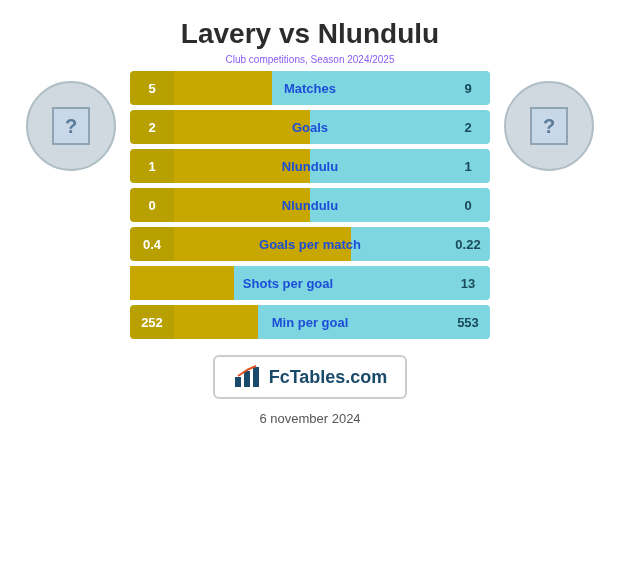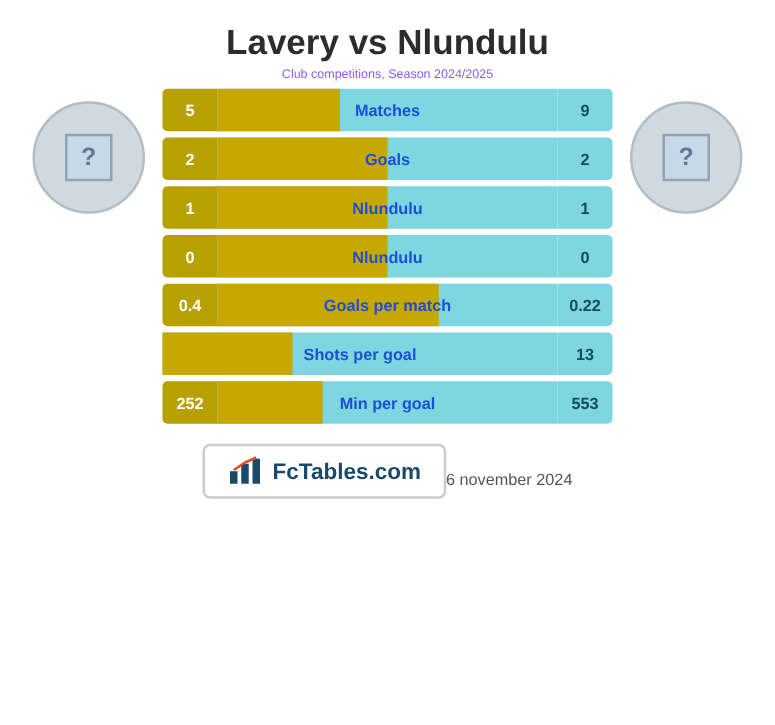--- a/index.html
+++ b/index.html
@@ -140,21 +140,21 @@
       align-items: center;
       justify-content: center;
       height: 100%;
       border-radius: 0 4px 4px 0;
       z-index: 2;
     }
 
     .logo-area {
       margin-top: 16px;
       display: flex;
-      flex-direction: row;
+      flex-direction: column;
       align-items: center;
     }
 
     .logo-box {
       background: #fff;
       border: 2px solid #ccc;
       border-radius: 6px;
       padding: 6px 18px;
       display: flex;
       align-items: center;

